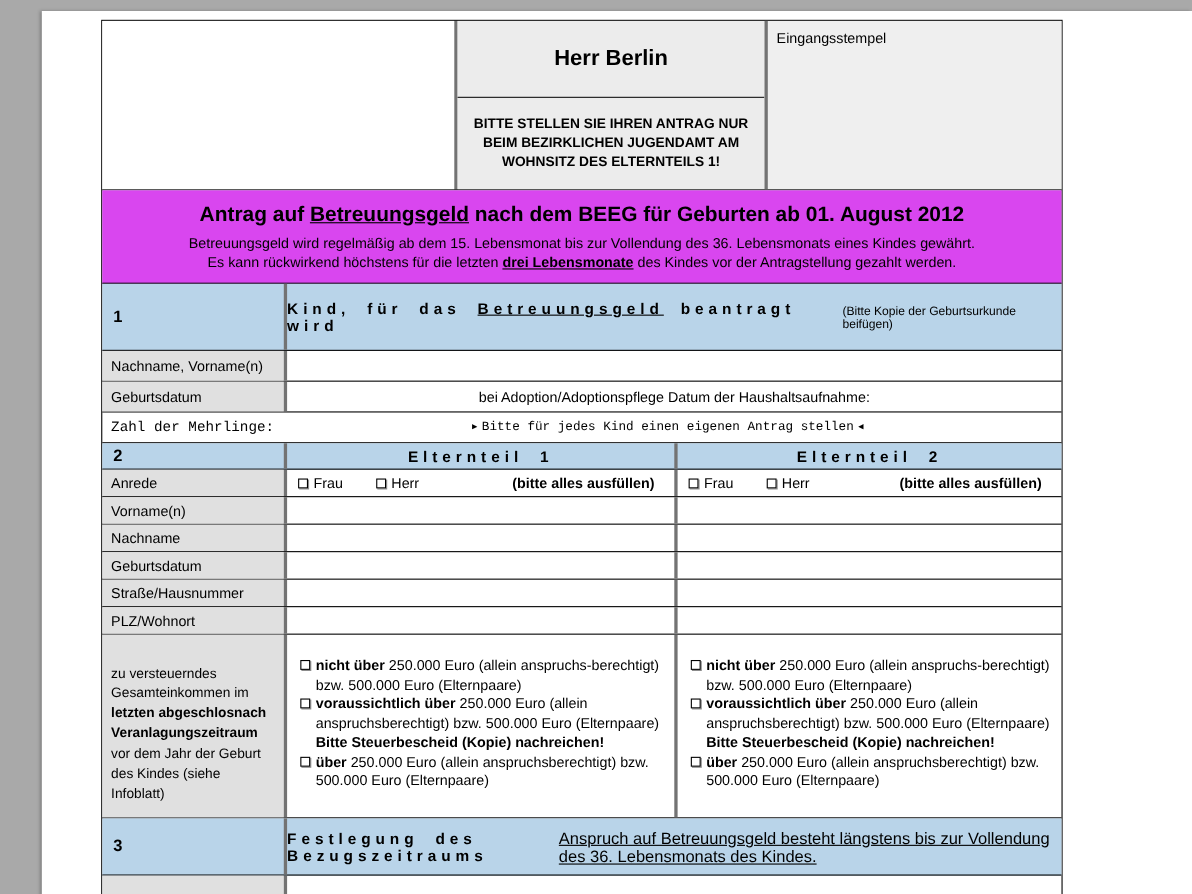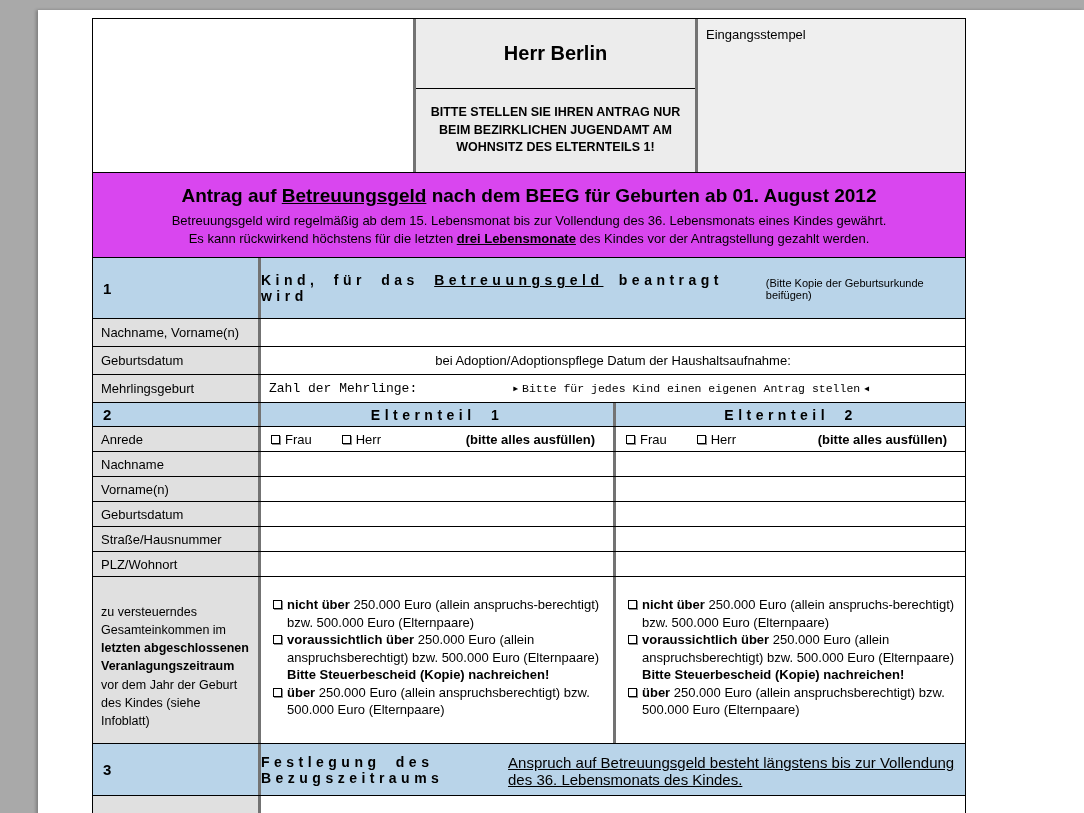--- a/index.html
+++ b/index.html
@@ -148,21 +148,20 @@
     </div>
 
     <div class="row r-field">
       <div class="c lbl">Geburtsdatum</div>
       <div class="c fillc centered">
         <span>bei Adoption/Adoptionspflege Datum der Haushaltsaufnahme:</span>
       </div>
     </div>
 
     <div class="row r-field">
-      <div class="c lbl">Mehrlingsgeburt</div>
       <div class="c fillc mehrling">
         <span>Zahl der Mehrlinge:</span>
         <span class="m-note">
           <span class="arr">▶</span>
           <span>Bitte für jedes Kind einen eigenen Antrag stellen</span>
           <span class="arr">◀</span>
         </span>
       </div>
     </div>
 
@@ -188,51 +187,51 @@
       <div class="c fillc anrede">
         <span class="cbi"></span>
           <span>Frau</span>
         <span class="cbi g2"></span>
           <span>Herr</span>
         <b class="fill-note">(bitte alles ausfüllen)</b>
       </div>
     </div>
 
     <div class="row r-p">
+      <div class="c lbl">Vorname(n)</div>
+      <div class="c half"></div>
+      <div class="c fillc"></div>
+    </div>
+
+    <div class="row r-p">
       <div class="c lbl">Nachname</div>
       <div class="c half"></div>
       <div class="c fillc"></div>
     </div>
 
     <div class="row r-p">
-      <div class="c lbl">Vorname(n)</div>
-      <div class="c half"></div>
-      <div class="c fillc"></div>
-    </div>
-
-    <div class="row r-p">
       <div class="c lbl">Geburtsdatum</div>
       <div class="c half"></div>
       <div class="c fillc"></div>
     </div>
 
     <div class="row r-p">
       <div class="c lbl">Straße/Hausnummer</div>
       <div class="c half"></div>
       <div class="c fillc"></div>
     </div>
 
     <div class="row r-p">
       <div class="c lbl">PLZ/Wohnort</div>
       <div class="c half"></div>
       <div class="c fillc"></div>
     </div>
 
     <div class="row r-income">
-      <div class="c lbl income-lbl"><span>zu versteuerndes Gesamteinkommen im </span><b>letzten abgeschlos­senen Veranlagungs­zeitraum</b><span> vor dem Jahr der Geburt des Kindes (siehe Infoblatt)</span></div>
+      <div class="c lbl income-lbl"><span>zu versteuerndes Gesamteinkommen im </span><b>letzten abgeschlos­nach Veranlagungs­zeitraum</b><span> vor dem Jahr der Geburt des Kindes (siehe Infoblatt)</span></div>
 
       <div class="c half income-opts">
         <div class="opt">
           <span class="cbi"></span>
           <span class="opt-t"><b>nicht über</b><span> 250.000 Euro (allein anspruchs-berechtigt) bzw. 500.000 Euro (Elternpaare)</span></span>
         </div>
         <div class="opt">
           <span class="cbi"></span>
           <span class="opt-t"><b>voraussichtlich über</b><span> 250.000 Euro (allein anspruchsberechtigt) bzw. 500.000 Euro (Elternpaare)</span></span>
         </div>

